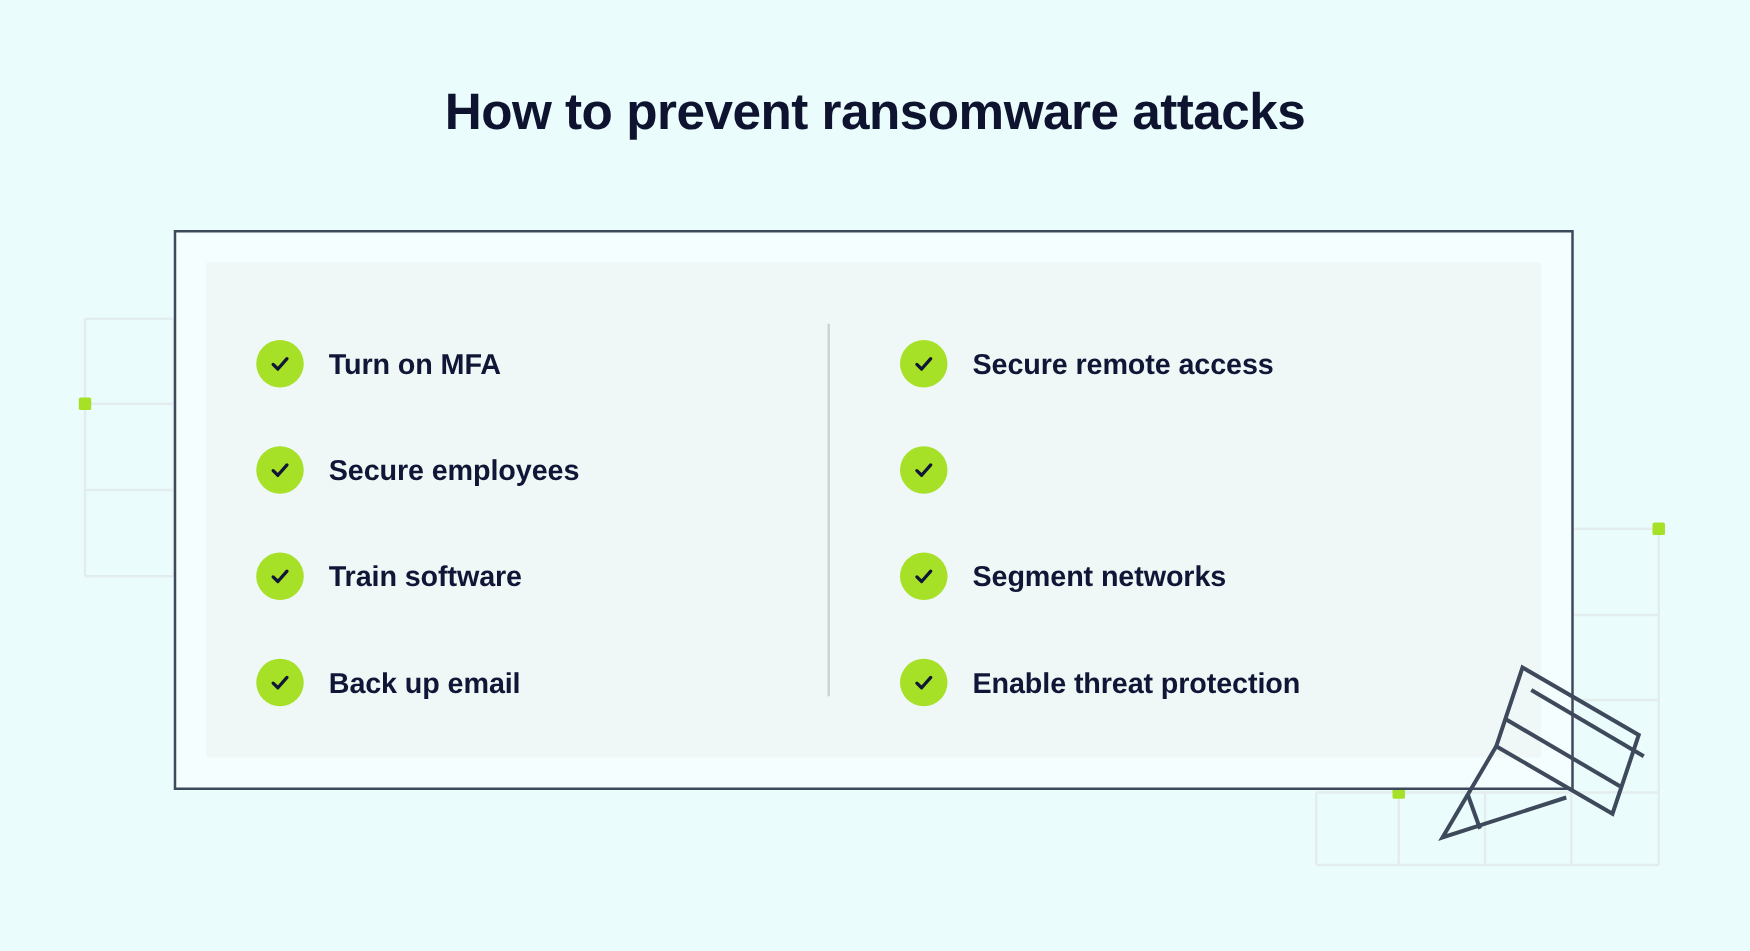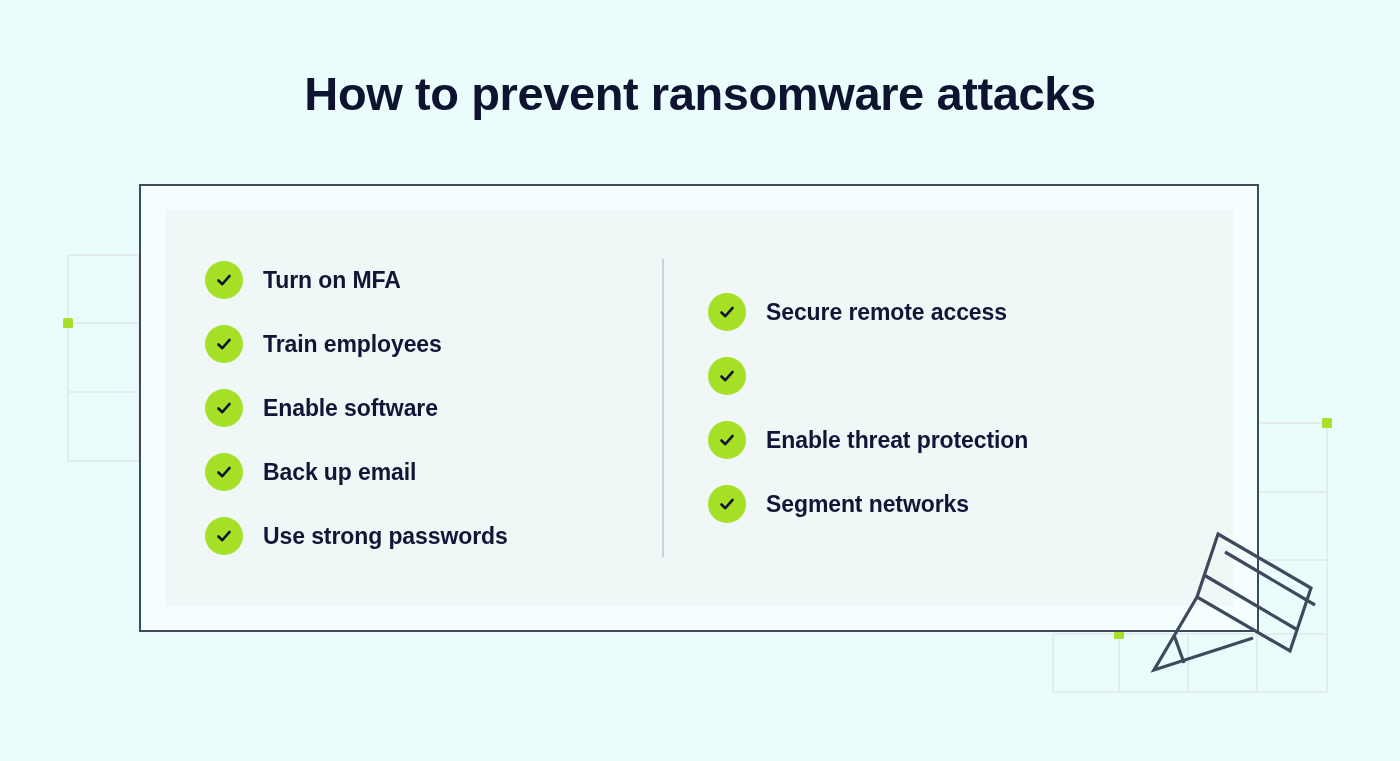--- a/index.html
+++ b/index.html
@@ -32,21 +32,21 @@
     pointer-events: none;
   }
 
   
   .page-title {
     position: absolute;
     left: 0;
     top: 66px;
     width: 1400px;
     text-align: center;
-    font-size: 47px;
+    font-size: 41px;
     font-weight: bold;
     letter-spacing: -0.4px;
     color: #0e1430;
     white-space: nowrap;
   }
 
   
   .card {
     position: absolute;
     left: 139px;
@@ -84,38 +84,39 @@
     justify-content: center;
     gap: 26px;
   }
   .col-left {
     width: 497px;
     padding-left: 40px;
     box-sizing: border-box;
   }
   .col-right {
     width: 497px;
-    padding-left: 44px;
+    padding-left: 56px;
     box-sizing: border-box;
   }
 
   .divider {
     width: 2px;
     height: 298px;
     background: #c9d6d8;
     flex: 0 0 auto;
     align-self: center;
   }
 
   
   .item {
     display: flex;
     align-items: center;
     gap: 20px;
     height: 38px;
+    margin-top: 21px;
   }
   .check-badge {
     flex: 0 0 auto;
     width: 38px;
     height: 38px;
     border-radius: 50%;
     background: #a6e027;
     display: flex;
     align-items: center;
     justify-content: center;
@@ -189,46 +190,38 @@
             </svg>
         </span>
         <span class="item-label">Turn on MFA</span>
       </div>
       <div class="item">
         <span class="check-badge">
           <svg width="20" height="20" viewBox="0 0 20 20">
               <path d="M4.5 10.5 L8.3 14.2 L15.6 5.9" stroke="#101636" stroke-width="2.6" fill="none" stroke-linecap="round" stroke-linejoin="round"></path>
             </svg>
         </span>
-        <span class="item-label">Train employees</span>
-      </div>
-      <div class="item">
-        <span class="check-badge">
-          <svg width="20" height="20" viewBox="0 0 20 20">
-              <path d="M4.5 10.5 L8.3 14.2 L15.6 5.9" stroke="#101636" stroke-width="2.6" fill="none" stroke-linecap="round" stroke-linejoin="round"></path>
-            </svg>
-        </span>
-        <span class="item-label">Enable software</span>
+        <span class="item-label">Secure employees</span>
+      </div>
+      <div class="item">
+        <span class="check-badge">
+          <svg width="20" height="20" viewBox="0 0 20 20">
+              <path d="M4.5 10.5 L8.3 14.2 L15.6 5.9" stroke="#101636" stroke-width="2.6" fill="none" stroke-linecap="round" stroke-linejoin="round"></path>
+            </svg>
+        </span>
+        <span class="item-label">Train software</span>
       </div>
       <div class="item">
         <span class="check-badge">
           <svg width="20" height="20" viewBox="0 0 20 20">
               <path d="M4.5 10.5 L8.3 14.2 L15.6 5.9" stroke="#101636" stroke-width="2.6" fill="none" stroke-linecap="round" stroke-linejoin="round"></path>
             </svg>
         </span>
         <span class="item-label">Back up email</span>
       </div>
-      <div class="item">
-        <span class="check-badge">
-          <svg width="20" height="20" viewBox="0 0 20 20">
-              <path d="M4.5 10.5 L8.3 14.2 L15.6 5.9" stroke="#101636" stroke-width="2.6" fill="none" stroke-linecap="round" stroke-linejoin="round"></path>
-            </svg>
-        </span>
-        <span class="item-label">Use strong passwords</span>
-      </div>
     </div>
 
     <div class="divider"></div>
 
     <div class="col col-right">
       <div class="item">
         <span class="check-badge">
           <svg width="20" height="20" viewBox="0 0 20 20">
               <path d="M4.5 10.5 L8.3 14.2 L15.6 5.9" stroke="#101636" stroke-width="2.6" fill="none" stroke-linecap="round" stroke-linejoin="round"></path>
             </svg>
@@ -241,29 +234,29 @@
               <path d="M4.5 10.5 L8.3 14.2 L15.6 5.9" stroke="#101636" stroke-width="2.6" fill="none" stroke-linecap="round" stroke-linejoin="round"></path>
             </svg>
         </span>
       </div>
       <div class="item">
         <span class="check-badge">
           <svg width="20" height="20" viewBox="0 0 20 20">
               <path d="M4.5 10.5 L8.3 14.2 L15.6 5.9" stroke="#101636" stroke-width="2.6" fill="none" stroke-linecap="round" stroke-linejoin="round"></path>
             </svg>
         </span>
+        <span class="item-label">Segment networks</span>
+      </div>
+      <div class="item">
+        <span class="check-badge">
+          <svg width="20" height="20" viewBox="0 0 20 20">
+              <path d="M4.5 10.5 L8.3 14.2 L15.6 5.9" stroke="#101636" stroke-width="2.6" fill="none" stroke-linecap="round" stroke-linejoin="round"></path>
+            </svg>
+        </span>
         <span class="item-label">Enable threat protection</span>
-      </div>
-      <div class="item">
-        <span class="check-badge">
-          <svg width="20" height="20" viewBox="0 0 20 20">
-              <path d="M4.5 10.5 L8.3 14.2 L15.6 5.9" stroke="#101636" stroke-width="2.6" fill="none" stroke-linecap="round" stroke-linejoin="round"></path>
-            </svg>
-        </span>
-        <span class="item-label">Segment networks</span>
       </div>
     </div>
 
   </div>
 
   <svg class="pencil" viewBox="0 0 200 190" xmlns="http://www.w3.org/2000/svg">
     <g stroke="#3e4a5c" stroke-width="3.2" fill="none" stroke-linejoin="miter" stroke-linecap="butt">
 
       <path d="M78 39 L171 93 L150 156 L57 102 Z"></path>
 

